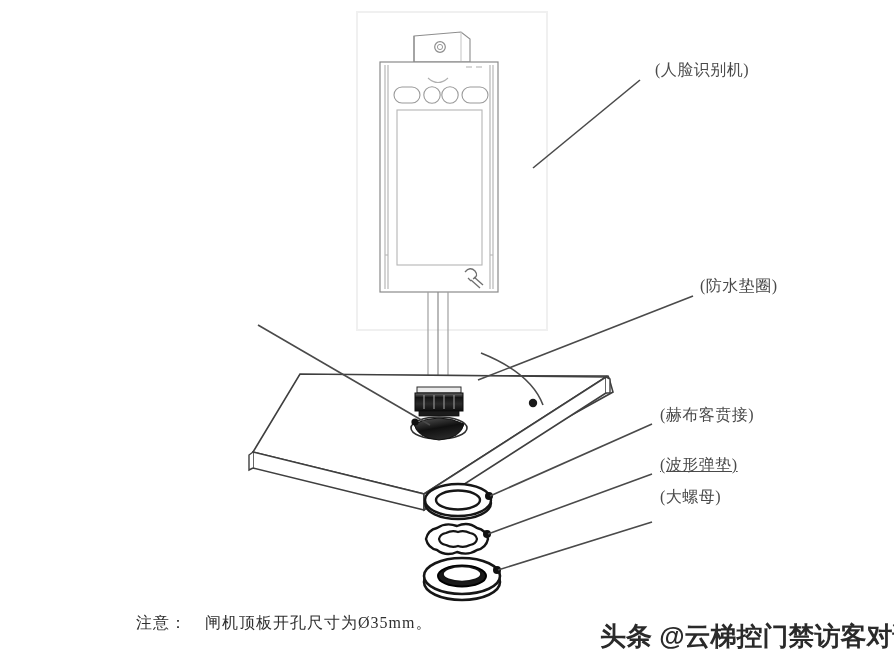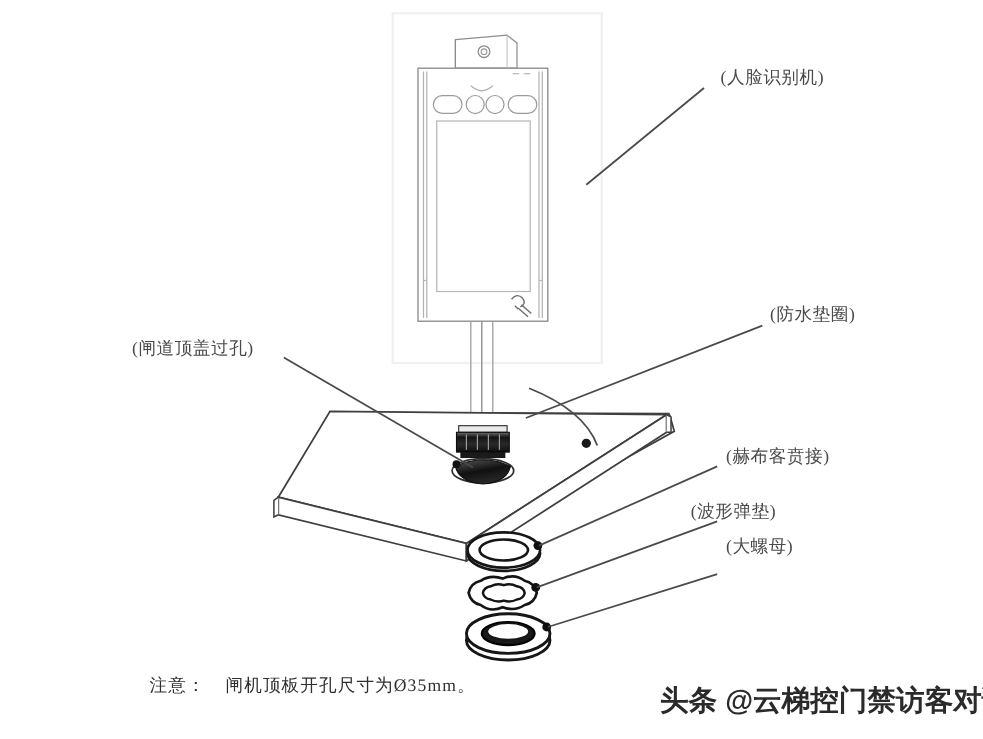--- a/index.html
+++ b/index.html
@@ -217,25 +217,24 @@
       <line x1="652" y1="474" x2="488" y2="534"></line>
       <line x1="652" y1="522" x2="498" y2="570"></line>
     </g>
 
   </svg>
 
   <div class="callout" style="left:655px; top:60px;">(人脸识别机)</div>
 
   <div class="callout" style="left:700px; top:276px;">(防水垫圈)</div>
 
-  <div class="callout" style="left:120px; top:307px;">(闸道顶盖过孔)</div>
 
   <div class="callout" style="left:660px; top:405px;">(赫布客贲接)</div>
 
-  <div class="callout" style="left:628px; top:455px;">(波形弹垫)</div>
+  <div class="callout" style="left:660px; top:455px;text-decoration:underline;">(波形弹垫)</div>
 
   <div class="callout" style="left:660px; top:487px;">(大螺母)</div>
 
   <div class="note" style="left:136px; top:613px;">
     <span class="note-label">注意：</span><span>闸机顶板开孔尺寸为Ø35mm。</span>
   </div>
 
   <div class="watermark" id="wm-main">头条 @云梯控门禁访客对讲</div>
 
 </div>

